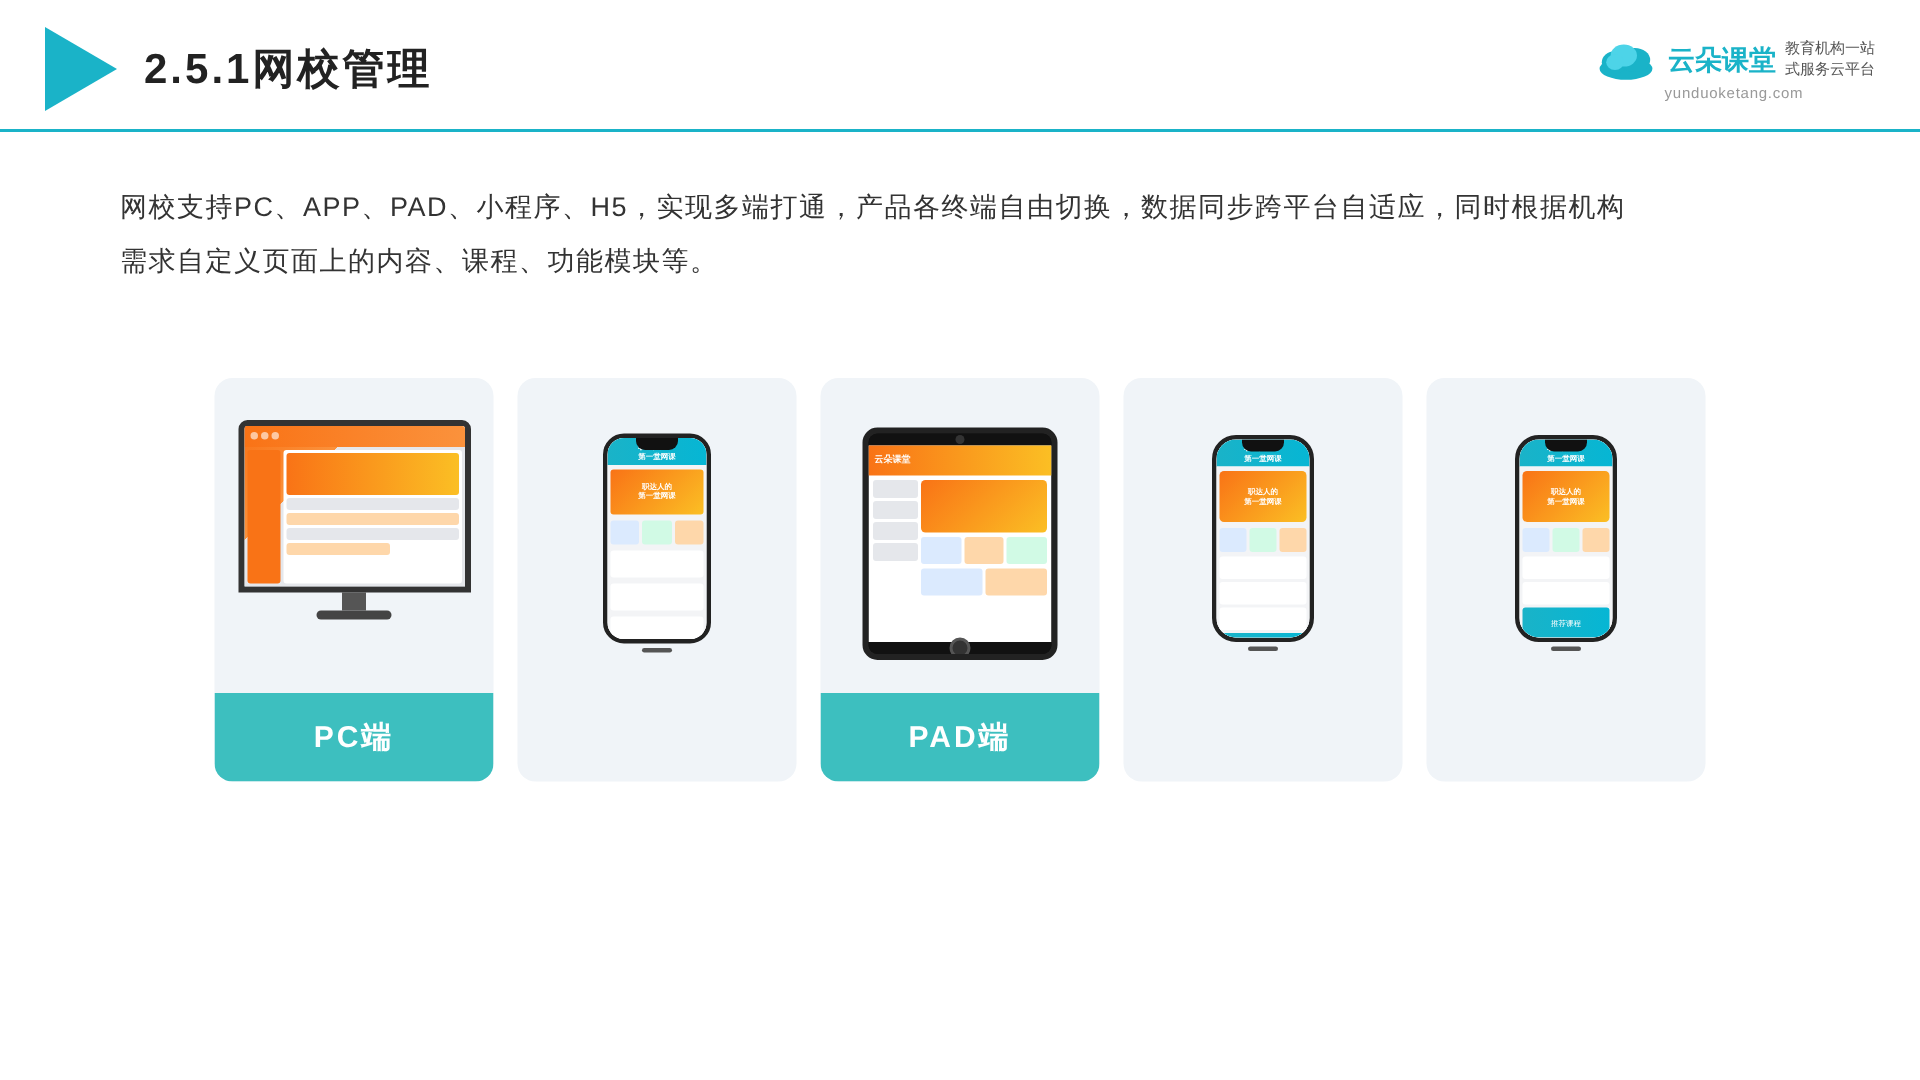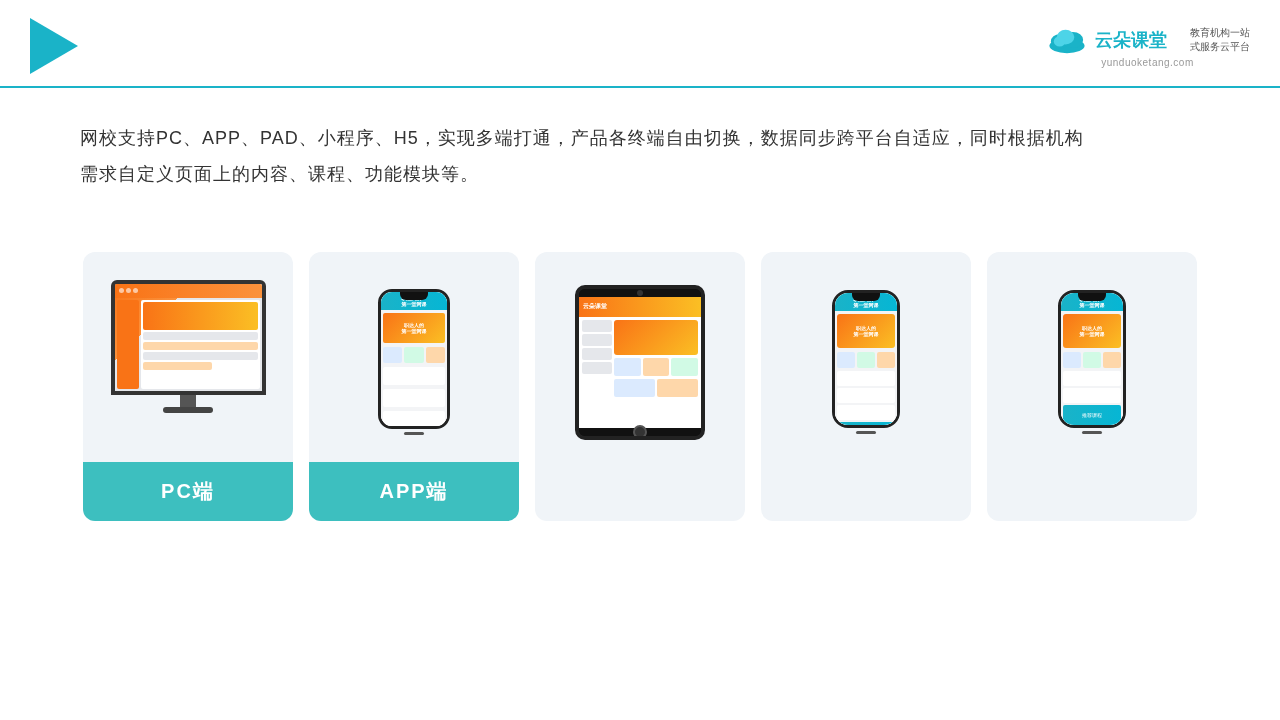--- a/index.html
+++ b/index.html
@@ -83,21 +83,21 @@
       display: flex;
       gap: 16px;
       padding: 30px 60px 40px 60px;
       justify-content: center;
       margin-top: 10px;
     }
 
     .device-card {
       background: #f0f4f8;
       border-radius: 12px;
-      width: 210px;
+      width: 186px;
       display: flex;
       flex-direction: column;
       align-items: center;
       overflow: hidden;
       flex-shrink: 0;
     }
 
     .card-image-area {
       width: 100%;
       height: 210px;
@@ -399,33 +399,34 @@
       flex-direction: column;
     }
 
   </style>
 </head>
 <body>
 
 <div class="header">
   <div class="header-left">
     <div class="logo-triangle"></div>
+    <h1 class="page-title">2.5.1网校管理</h1>
   </div>
   <div class="header-right">
     <div class="cloud-logo">
 
       <svg class="cloud-icon" viewBox="0 0 60 40" xmlns="http://www.w3.org/2000/svg">
         <ellipse cx="30" cy="28" rx="24" ry="10" fill="#1ab3c8"></ellipse>
         <ellipse cx="20" cy="22" rx="12" ry="10" fill="#1ab3c8"></ellipse>
         <ellipse cx="38" cy="20" rx="14" ry="11" fill="#1ab3c8"></ellipse>
         <ellipse cx="28" cy="16" rx="12" ry="10" fill="#4dd4e8"></ellipse>
         <ellipse cx="20" cy="22" rx="8" ry="7" fill="#4dd4e8"></ellipse>
       </svg>
       <span class="brand-name">云朵课堂</span>
-      <span class="brand-tagline" style="font-size:10px;color:#555;line-height:1.4;margin-left:17px;">教育机构一站<br>式服务云平台</span>
+      <span class="brand-tagline" style="font-size:10px;color:#555;line-height:1.4;">教育机构一站<br>式服务云平台</span>
     </div>
     <span class="brand-url">yunduoketang.com</span>
   </div>
 </div>
 
 <div class="description">
   <p>
     网校支持PC、APP、PAD、小程序、H5，实现多端打通，产品各终端自由切换，数据同步跨平台自适应，同时根据机构<br>需求自定义页面上的内容、课程、功能模块等。
   </p>
 </div>
@@ -481,21 +482,20 @@
               </div>
               <div class="phone-row-item"></div>
               <div class="phone-row-item"></div>
               <div class="phone-row-item"></div>
             </div>
           </div>
         </div>
         <div class="phone-home"></div>
       </div>
     </div>
-    <div class="card-label">APP端</div>
   </div>
 
   <div class="device-card">
     <div class="card-image-area">
       <div>
         <div class="tablet-frame">
           <div class="tablet-camera-bar">
             <div class="tablet-camera"></div>
           </div>
           <div class="tablet-screen">
@@ -522,20 +522,21 @@
                 </div>
               </div>
             </div>
           </div>
           <div class="tablet-bottom">
             <div class="tablet-home-btn"></div>
           </div>
         </div>
       </div>
     </div>
+    <div class="card-label">PAD端</div>
   </div>
 
   <div class="device-card">
     <div class="card-image-area">
       <div class="phone-device">
         <div class="mini-phone-frame">
           <div class="phone-notch"></div>
           <div class="phone-screen" style="flex:1;background:#fff;display:flex;flex-direction:column;">
             <div class="phone-header-bar" style="height:18px;background:linear-gradient(90deg,#1ab3c8,#06b6d4);">
               <span style="font-size:5px;color:white;font-weight:bold;">职达人的<br>第一堂网课</span>

